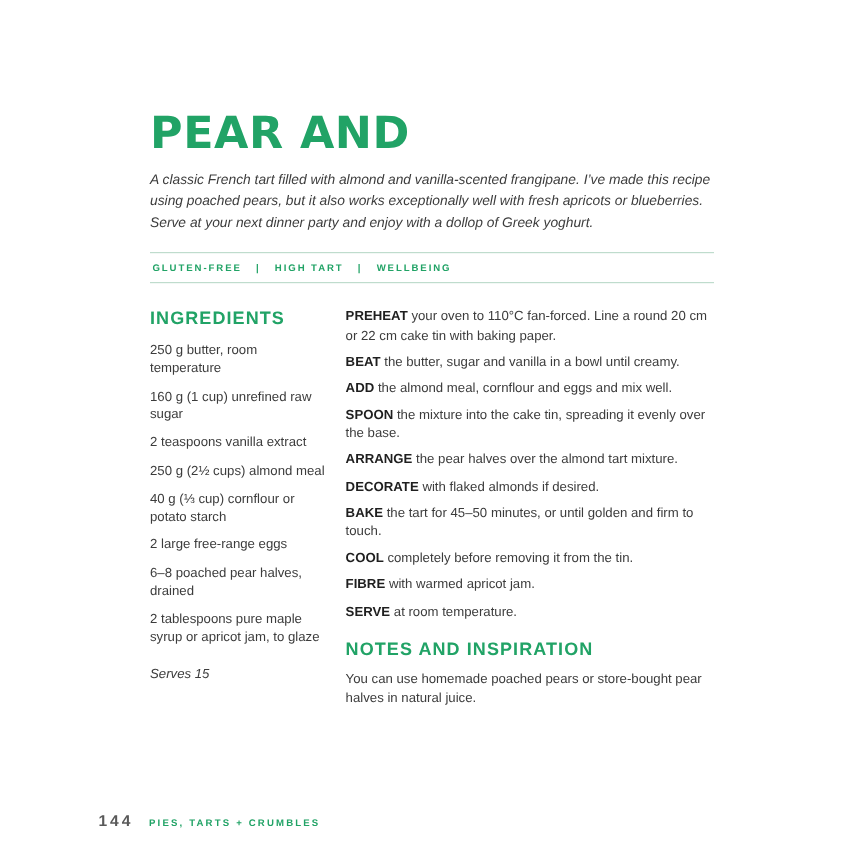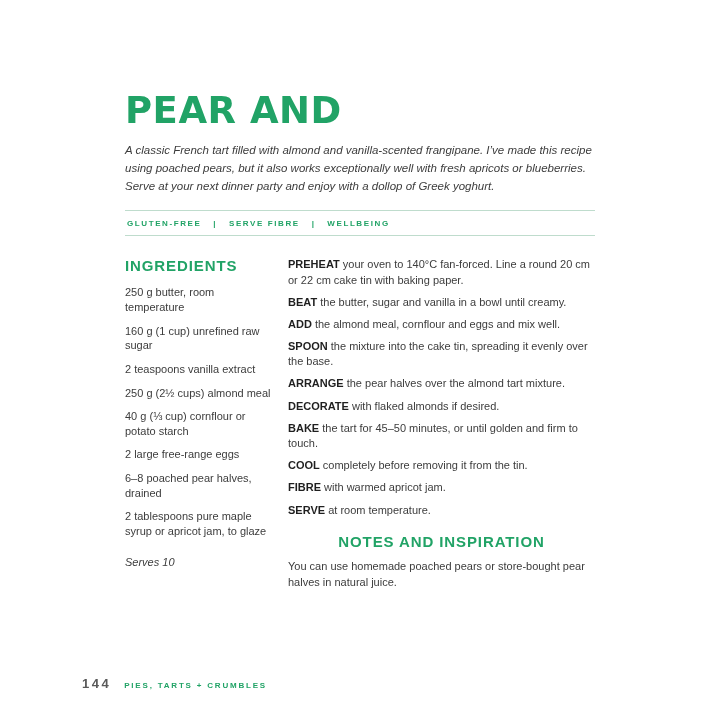--- a/index.html
+++ b/index.html
@@ -71,21 +71,20 @@
   .step {
     font-size: 11px;
     line-height: 1.38;
     margin-bottom: 7px;
   }
   .step-lead { font-weight: bold; color: var(--strong_text, #1f1f1f); }
 
   .notes-heading {
     margin-top: 15px;
     margin-bottom: 9px;
-    text-align: center;
   }
   .notes-text {
     font-size: 11px;
     line-height: 1.45;
   }
 
   .footer {
     position: absolute;
     left: 82px;
     top: 676px;
@@ -120,21 +119,21 @@
 
     <div class="tag-bar">
       
     
         <span class="tag">
           <span class="tag-label">GLUTEN-FREE</span>
           <span class="tag-sep">|</span>
         </span>
       
         <span class="tag">
-          <span class="tag-label">SERVE FIBRE</span>
+          <span class="tag-label">HIGH TART</span>
           <span class="tag-sep">|</span>
         </span>
       
         <span class="tag">
           <span class="tag-label">WELLBEING</span>
           
         </span>
       </div>
 
     <div class="columns">
@@ -153,27 +152,27 @@
 
             <p class="ingredient">40 g (⅓ cup) cornflour or potato starch</p>
 
             <p class="ingredient">2 large free-range eggs</p>
 
             <p class="ingredient">6–8 poached pear halves, drained</p>
 
 
             <p class="ingredient">2 tablespoons pure maple syrup or apricot jam, to glaze</p>
           </div>
-        <p class="serves">Serves 10</p>
+        <p class="serves">Serves 15</p>
       </aside>
 
       <section class="method-col">
         <div class="step-list">
 
-            <p class="step"><strong class="step-lead">PREHEAT</strong> <span class="step-text">your oven to 140°C fan-forced. Line a round 20 cm or 22 cm cake tin with baking paper.</span></p>
+            <p class="step"><strong class="step-lead">PREHEAT</strong> <span class="step-text">your oven to 110°C fan-forced. Line a round 20 cm or 22 cm cake tin with baking paper.</span></p>
 
             <p class="step"><strong class="step-lead">BEAT</strong> <span class="step-text">the butter, sugar and vanilla in a bowl until creamy.</span></p>
 
             <p class="step"><strong class="step-lead">ADD</strong> <span class="step-text">the almond meal, cornflour and eggs and mix well.</span></p>
 
             <p class="step"><strong class="step-lead">SPOON</strong> <span class="step-text">the mixture into the cake tin, spreading it evenly over the base.</span></p>
 
             <p class="step"><strong class="step-lead">ARRANGE</strong> <span class="step-text">the pear halves over the almond tart mixture.</span></p>
 
             <p class="step"><strong class="step-lead">DECORATE</strong> <span class="step-text">with flaked almonds if desired.</span></p>

